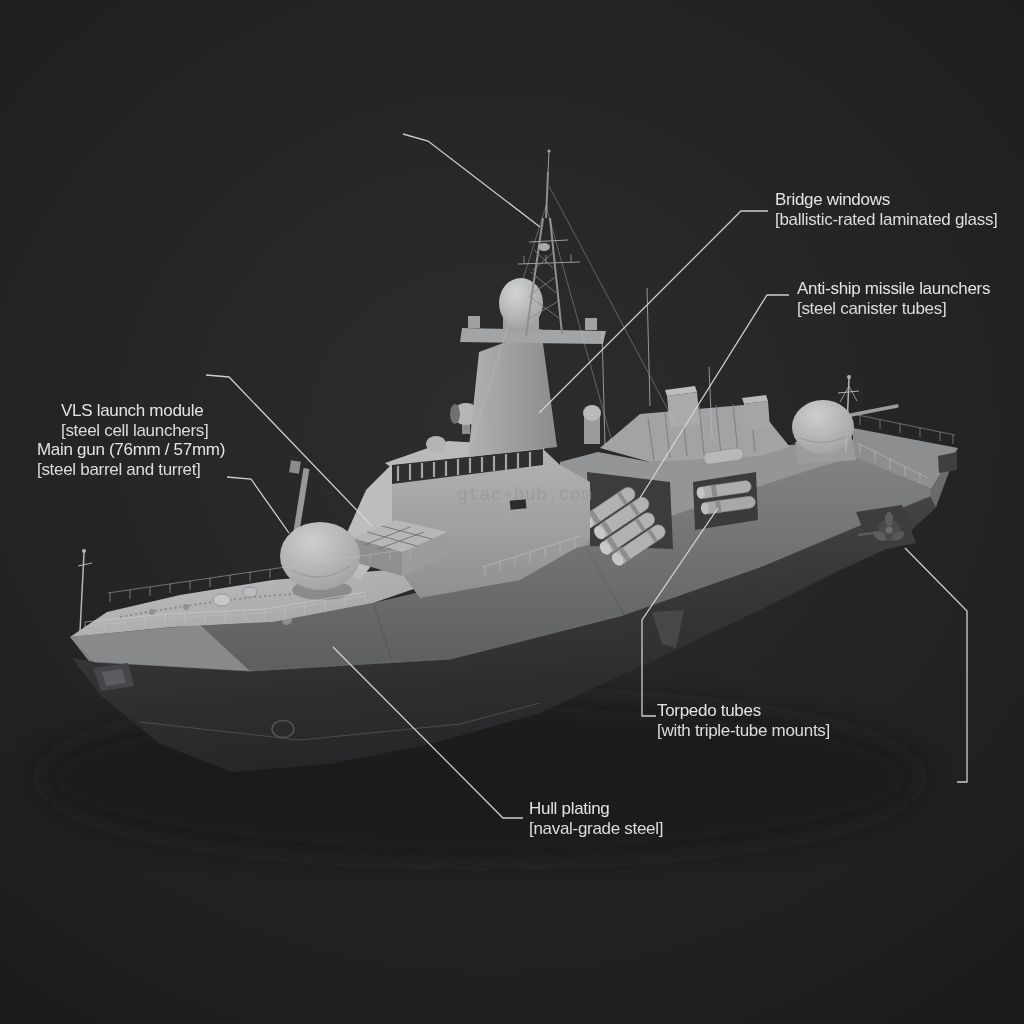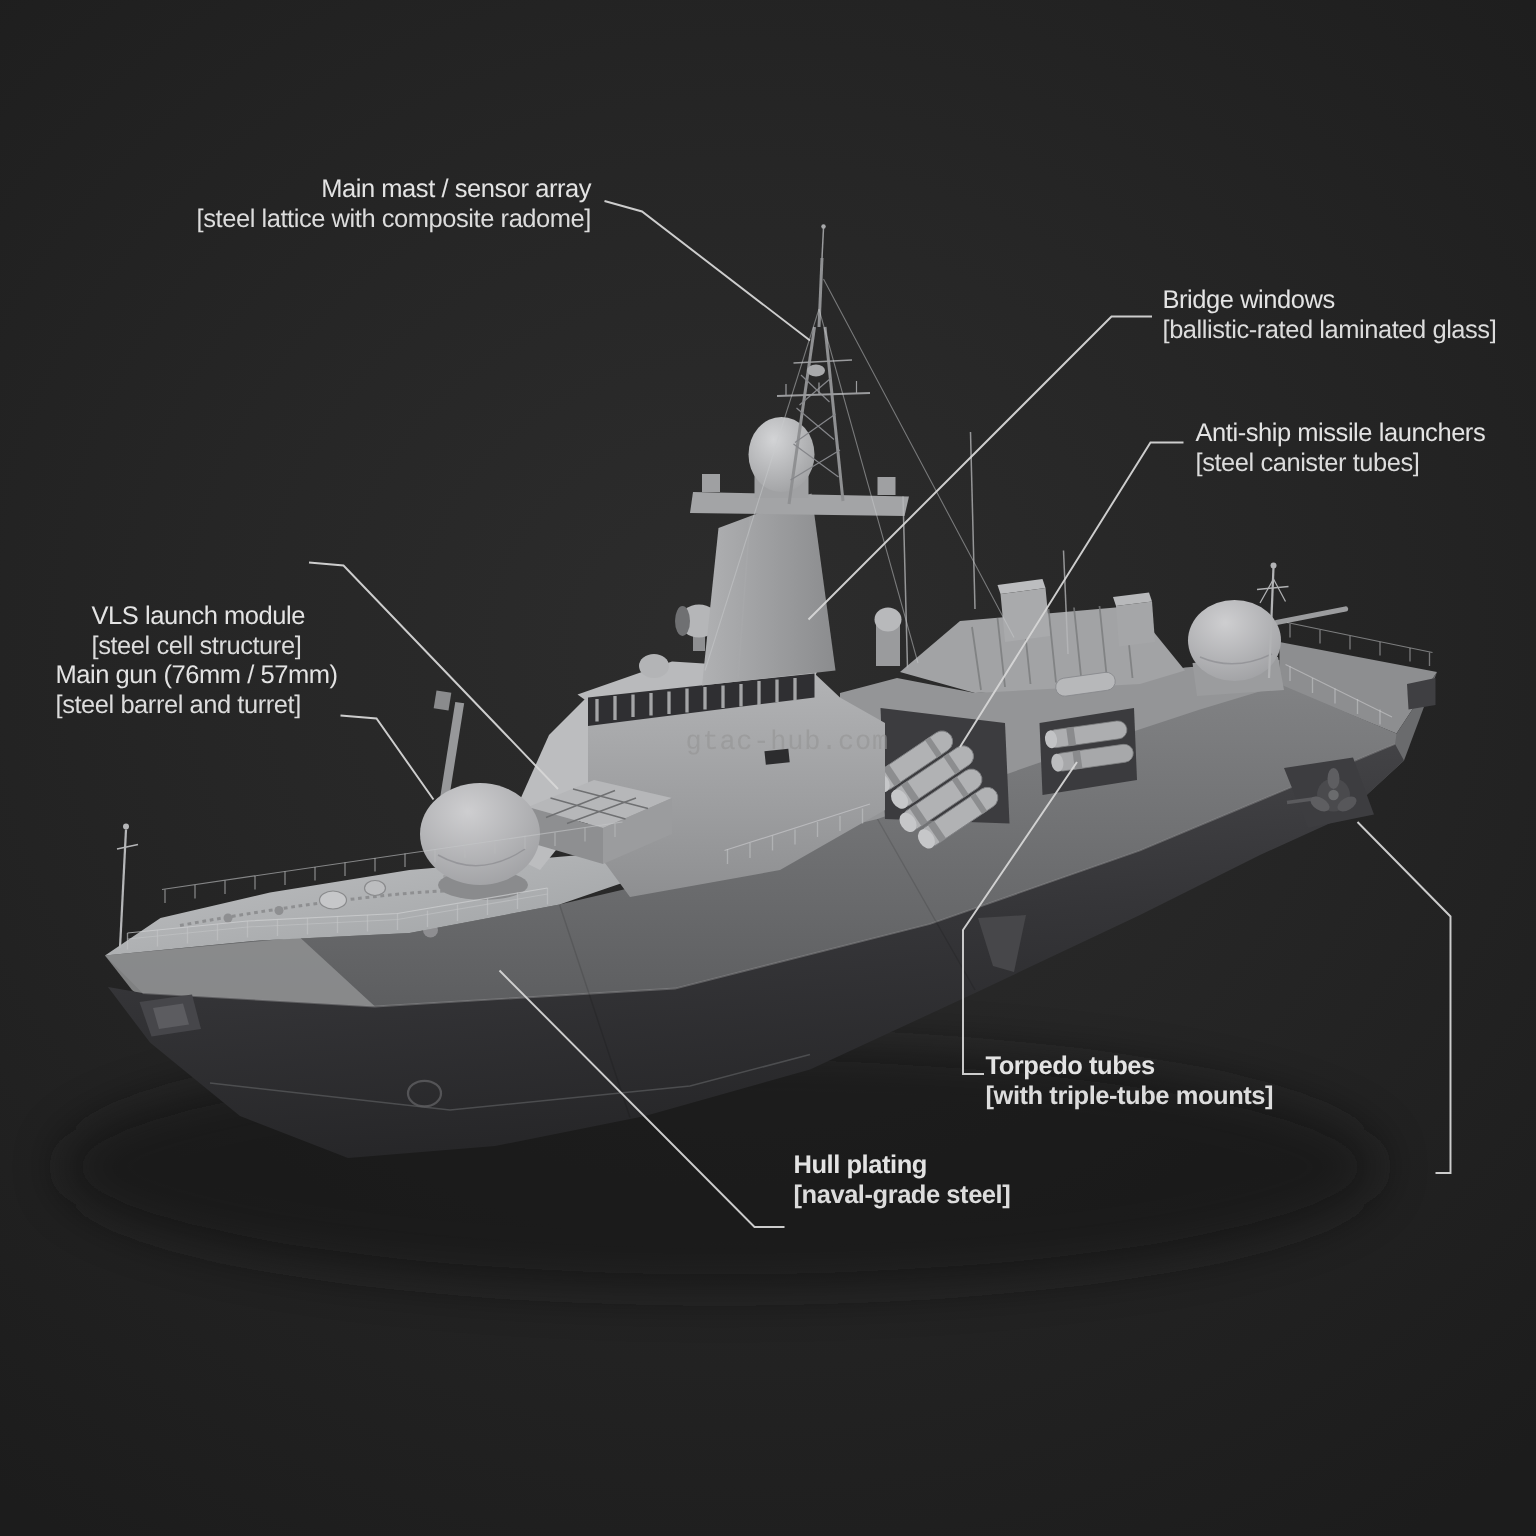--- a/index.html
+++ b/index.html
@@ -288,49 +288,45 @@
     <polyline class="leader" points="403,134 428,141 540,227"></polyline>
     <polyline class="leader" points="768,211 741,211 539,413"></polyline>
     <polyline class="leader" points="789,295 767,295 640,498"></polyline>
     <polyline class="leader" points="206,375 229,377 372,526"></polyline>
     <polyline class="leader" points="227,477 251,479 289,533"></polyline>
     <polyline class="leader" points="718,508 642,620 642,716 656,716"></polyline>
     <polyline class="leader" points="333,647 503,818 523,818"></polyline>
     <polyline class="leader" points="905,548 967,611 967,782 957,782"></polyline>
   </svg>
 
-  <div class="label right" style="right:630px;top:116px;">
-    <div>Main mast / sensor array</div>
-    <div class="sub">[steel lattice with composite radome]</div>
-  </div>
 
   <div class="label" style="left:775px;top:190px;">
     <div>Bridge windows</div>
     <div class="sub">[ballistic-rated laminated glass]</div>
   </div>
 
   <div class="label" style="left:797px;top:279px;">
     <div>Anti-ship missile launchers</div>
     <div class="sub">[steel canister tubes]</div>
   </div>
 
   <div class="label" style="left:61px;top:355px;margin-top:46px;">
     <div>VLS launch module</div>
-    <div class="sub">[steel cell structure]</div>
+    <div class="sub">[steel cell launchers]</div>
   </div>
 
   <div class="label" style="left:37px;top:440px;">
     <div>Main gun (76mm / 57mm)</div>
     <div class="sub">[steel barrel and turret]</div>
   </div>
 
-  <div class="label" style="left:657px;top:701px;font-weight:bold;">
+  <div class="label" style="left:657px;top:701px;">
     <div>Torpedo tubes</div>
     <div class="sub">[with triple-tube mounts]</div>
   </div>
 
-  <div class="label" style="left:529px;top:767px;font-weight:bold;">
+  <div class="label" style="left:529px;top:799px;">
     <div>Hull plating</div>
     <div class="sub">[naval-grade steel]</div>
   </div>
 
 
 </div>
 
 </body></html>

